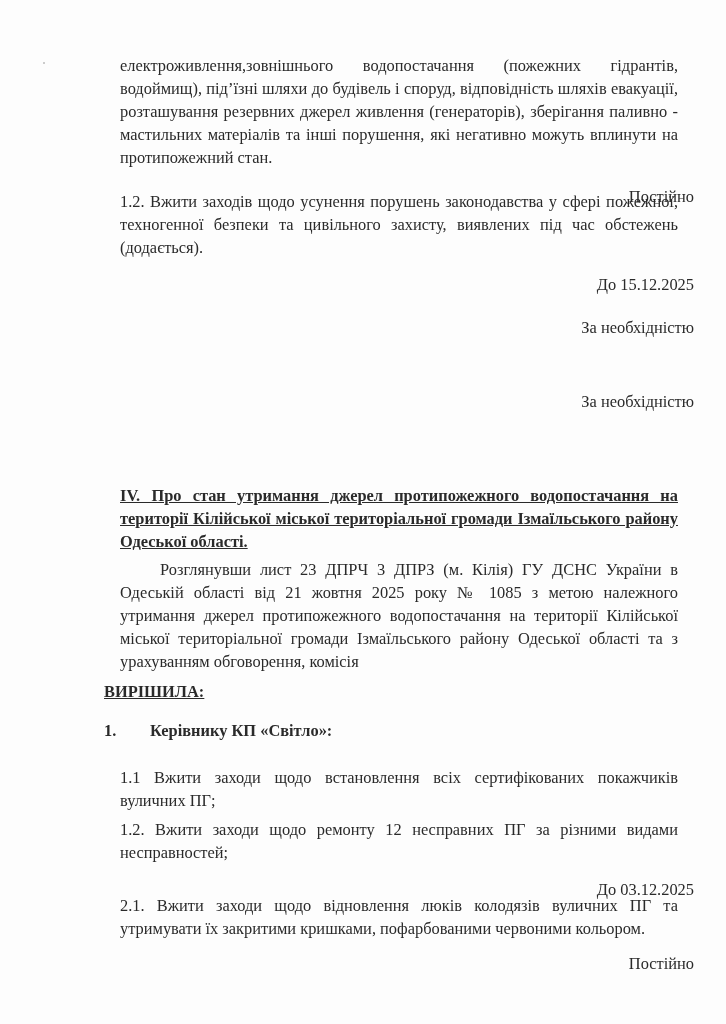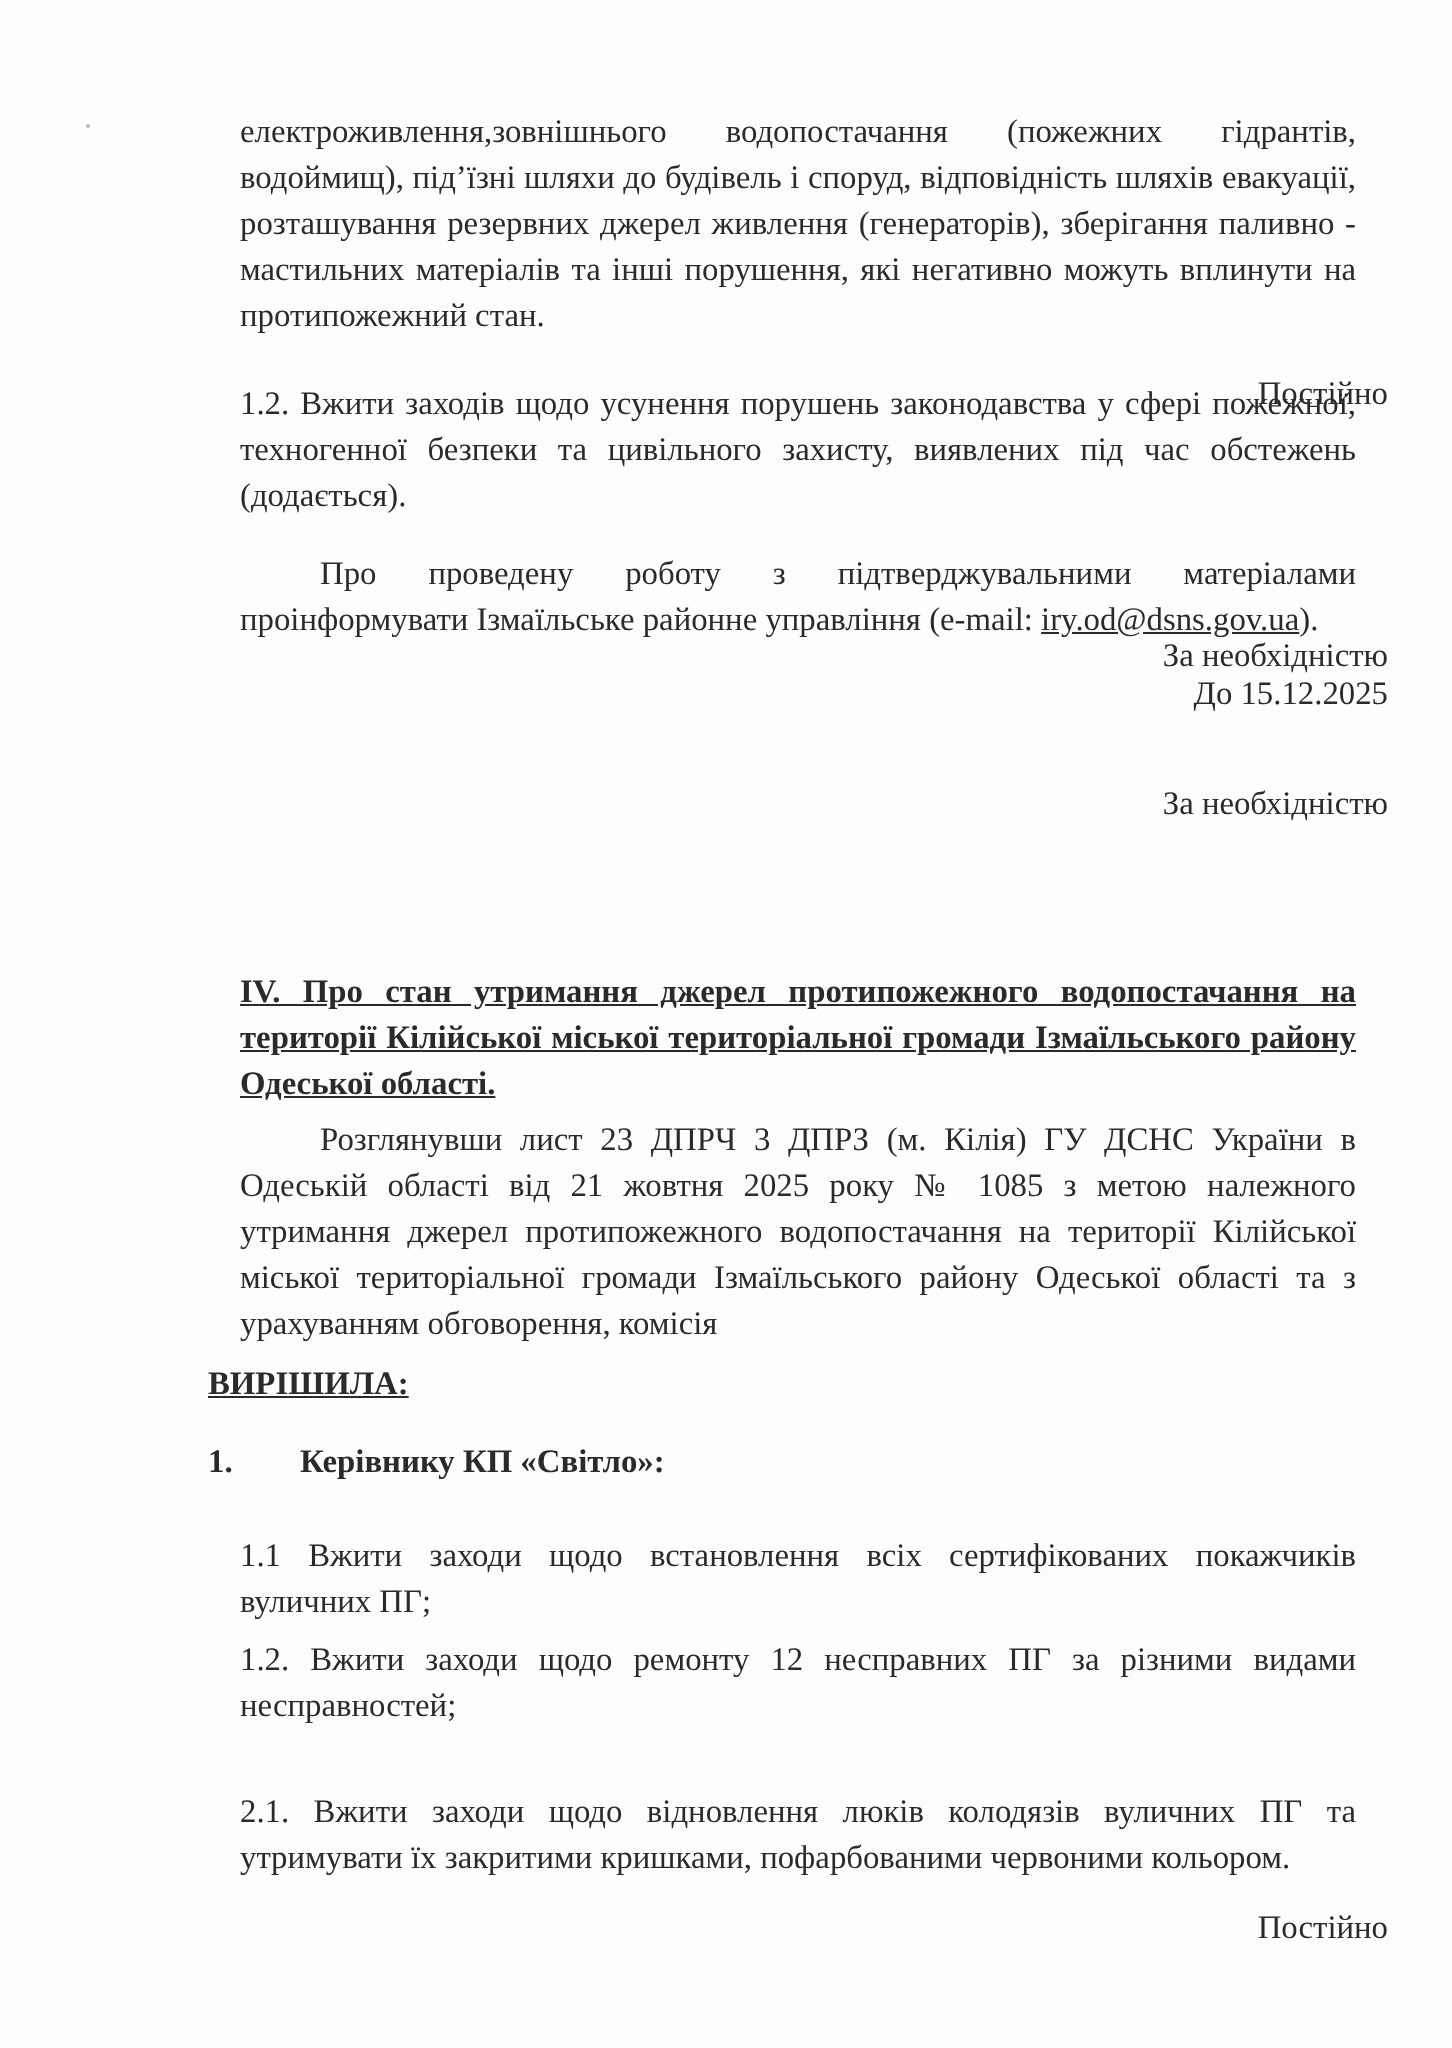--- a/index.html
+++ b/index.html
@@ -26,21 +26,20 @@
 
 <div class="page">
 
   <div class="blk" style="top:0px">
     <p>електроживлення,зовнішнього водопостачання (пожежних гідрантів, водоймищ), під’їзні шляхи до будівель і споруд, відповідність шляхів евакуації, розташування резервних джерел живлення (генераторів), зберігання паливно - мастильних матеріалів та інші порушення, які негативно можуть вплинути на протипожежний стан.</p>
     <div class="right" style="margin-top:2px">Постійно</div>
   </div>
 
   <div class="blk" style="top:136px">
     <p>1.2. Вжити заходів щодо усунення порушень законодавства у сфері пожежної, техногенної безпеки та цивільного захисту, виявлених під час обстежень (додається).</p>
-    <p class="indent"><span>Про проведену роботу з підтверджувальними матеріалами проінформувати Ізмаїльське районне управління (e-mail: </span><span class="u">iry.od@dsns.gov.ua</span><span>).</span></p>
     <div class="right" style="margin-top:-2px">До 15.12.2025</div>
   </div>
 
   <div class="blk" style="top:276px">
     <div class="right" style="margin-top:2px">За необхідністю</div>
   </div>
 
   <div class="blk" style="top:350px">
     <div class="right" style="margin-top:2px">За необхідністю</div>
   </div>
@@ -60,20 +59,21 @@
   <div class="blk" style="top:683px">
     <div class="bold"><span class="item-num">1.</span><span>Керівнику КП «Світло»:</span></div>
   </div>
 
   <div class="blk" style="top:712px">
     <p>1.1 Вжити заходи щодо встановлення всіх сертифікованих покажчиків вуличних ПГ;</p>
   </div>
 
   <div class="blk" style="top:764px">
     <p>1.2. Вжити заходи щодо ремонту 12 несправних ПГ за різними видами несправностей;</p>
+    <div class="right" style="margin-top:-2px">До 03.12.2025</div>
   </div>
 
   <div class="blk" style="top:840px">
     <p>2.1. Вжити заходи щодо відновлення люків колодязів вуличних ПГ та утримувати їх закритими кришками, пофарбованими червоними кольором.</p>
     <div class="right" style="margin-top:-4px">Постійно</div>
   </div>
 
 </div>
 
 </body></html>

